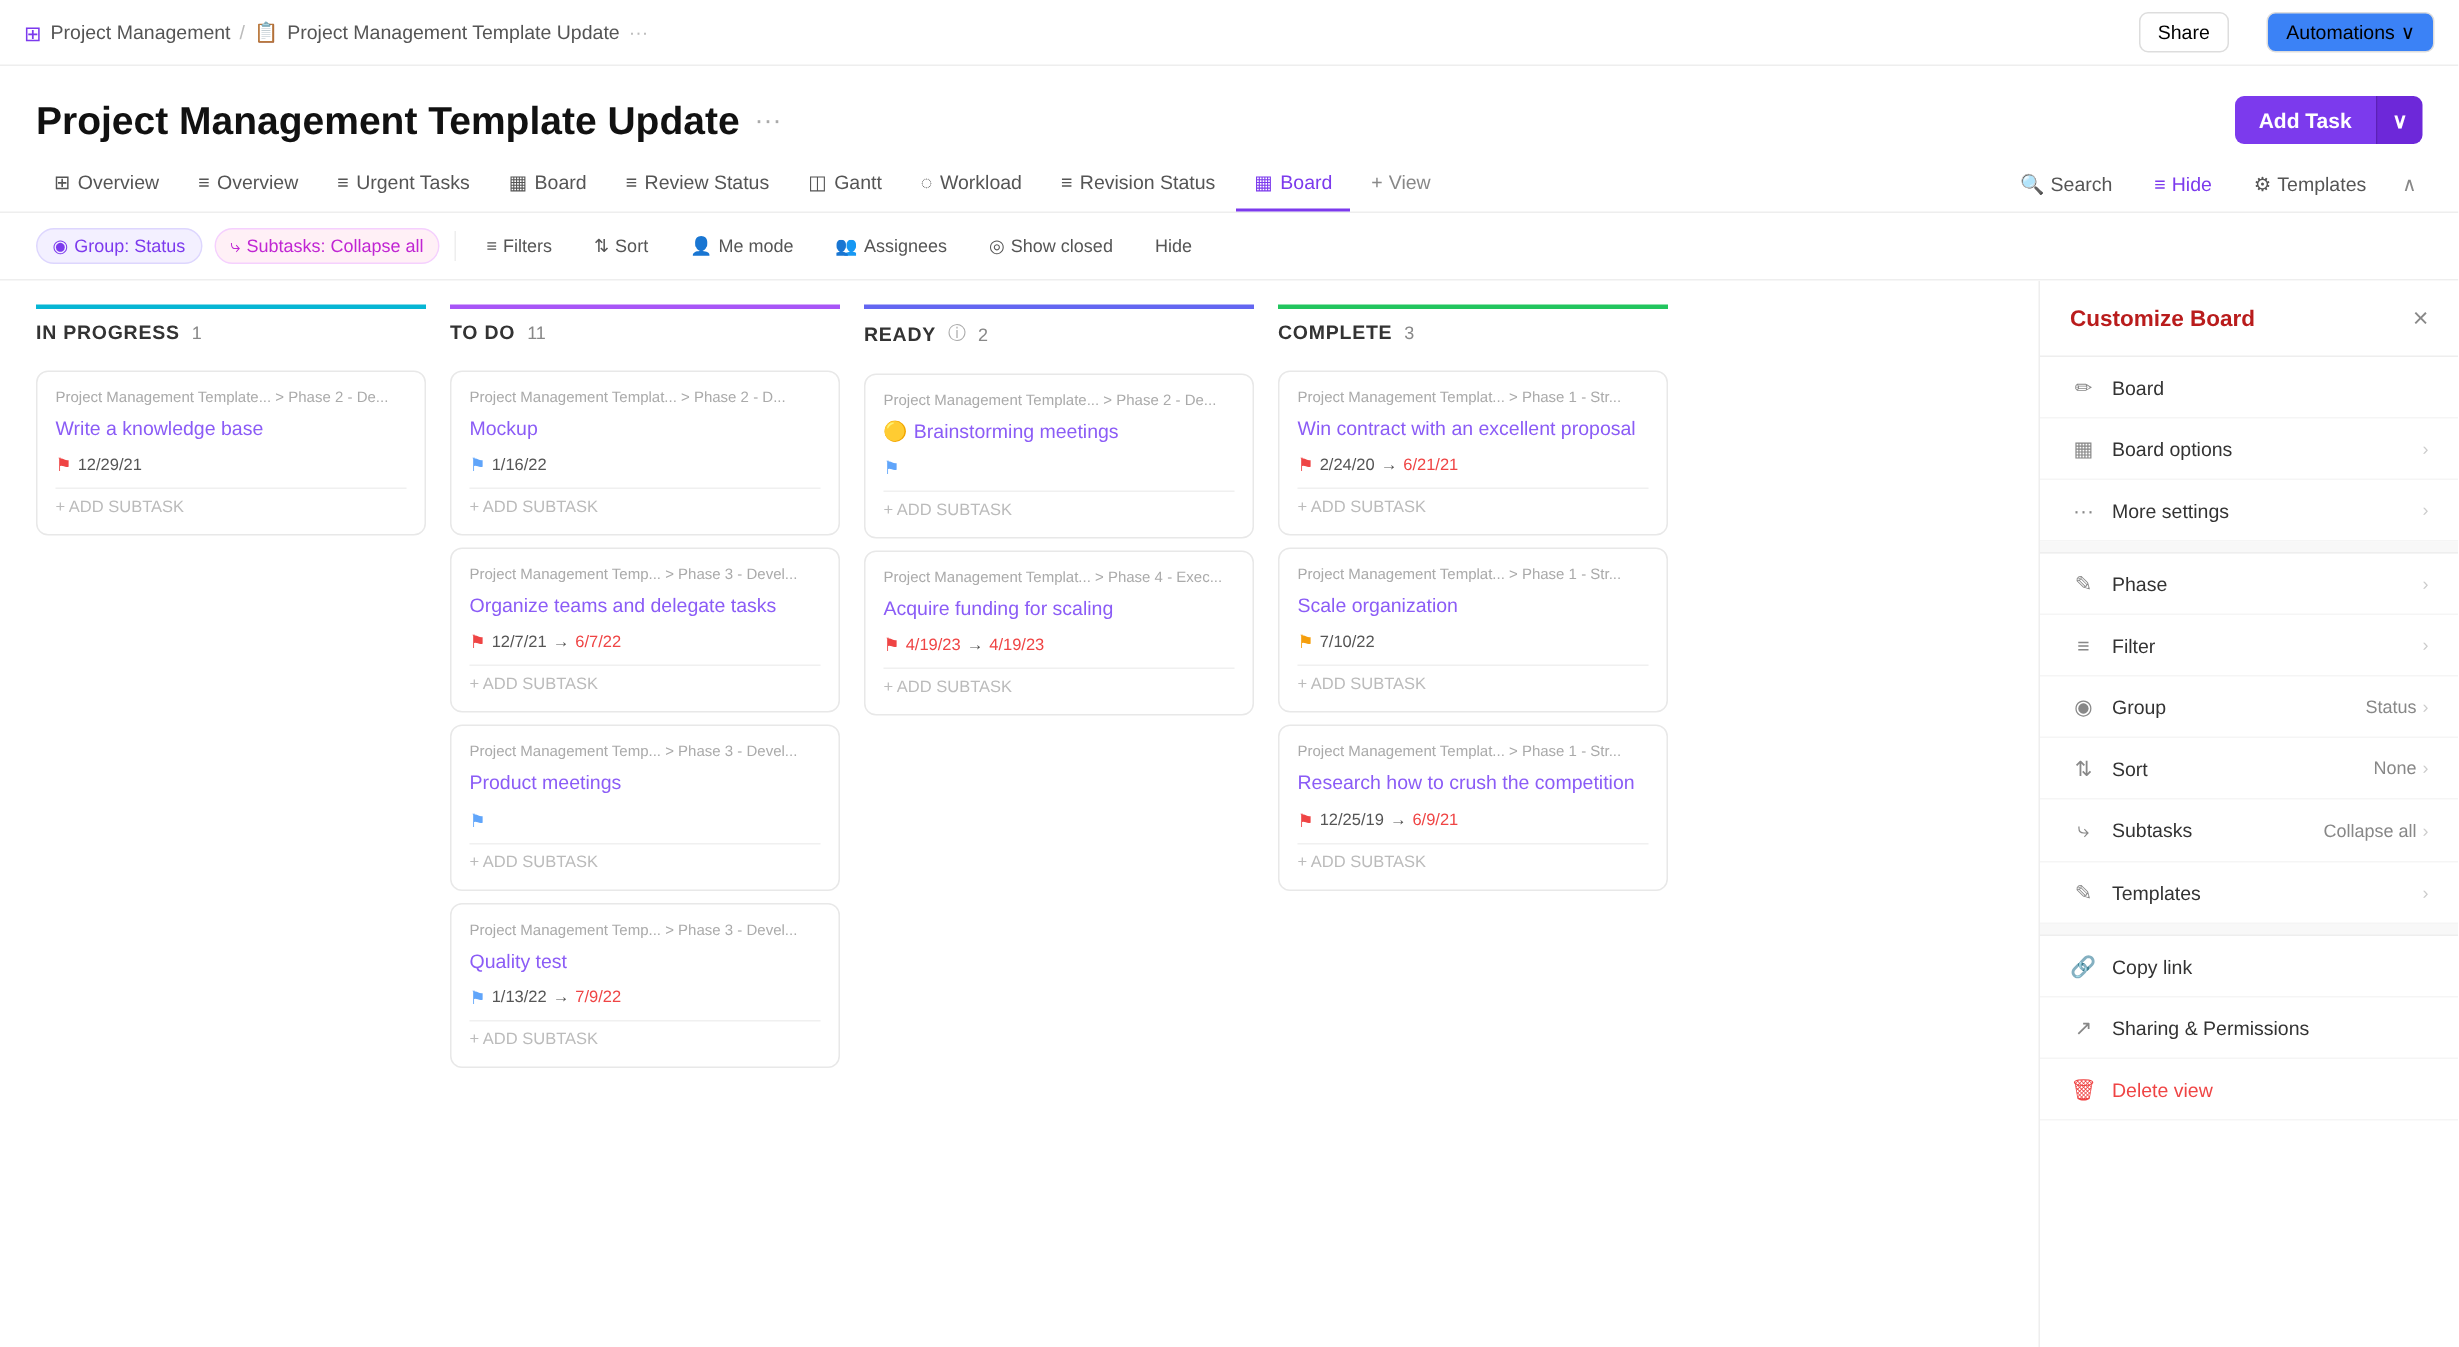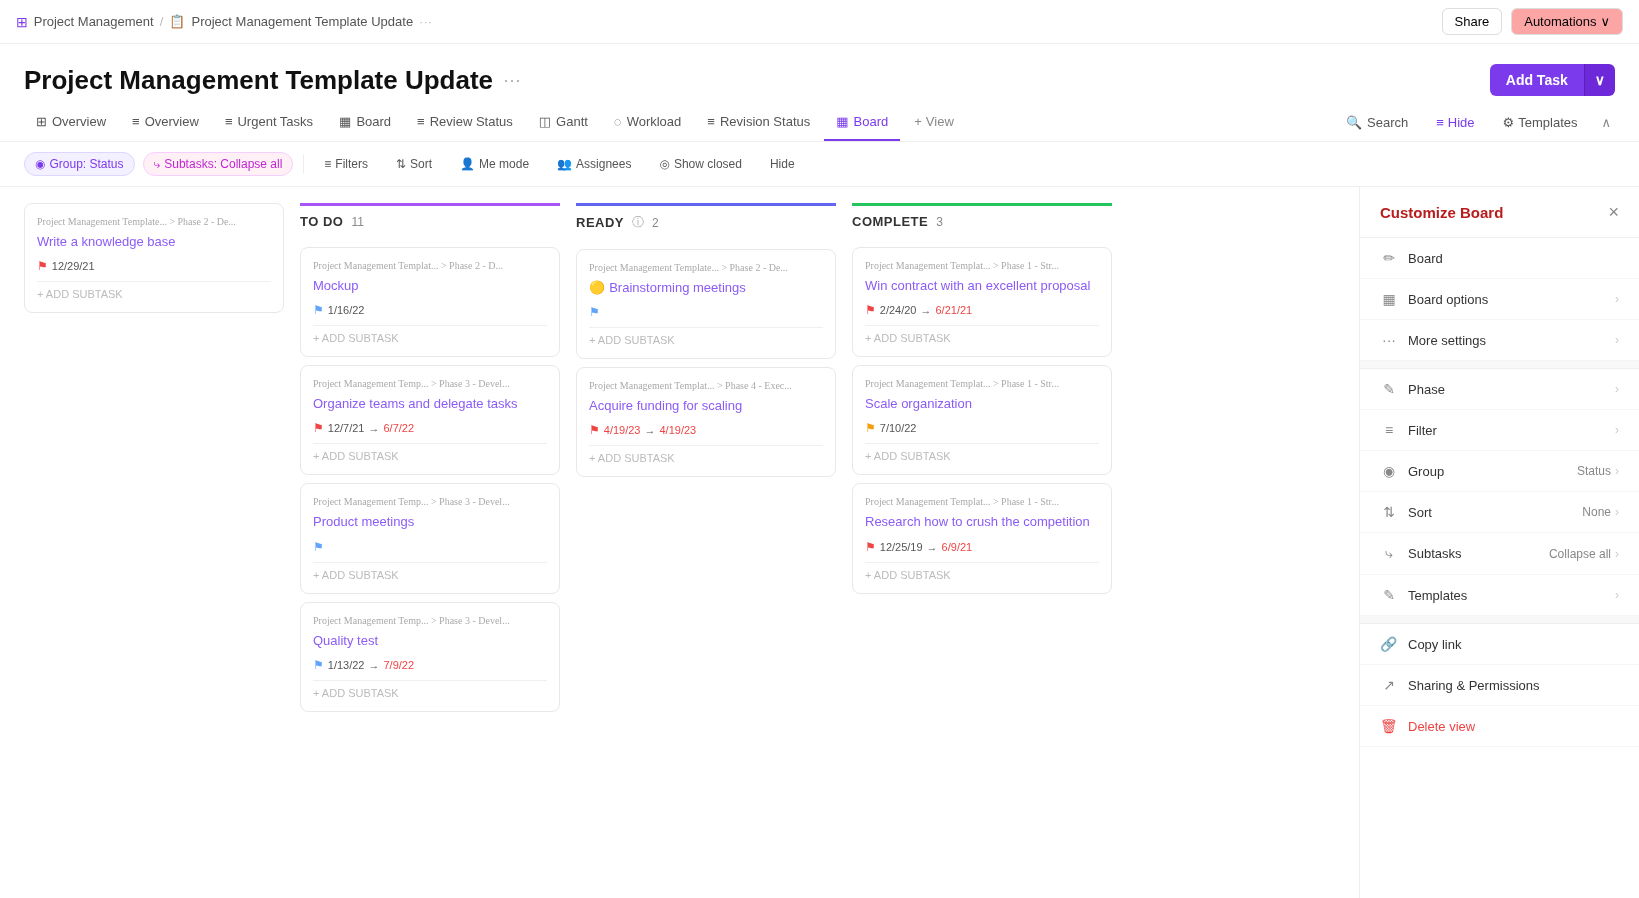--- a/index.html
+++ b/index.html
@@ -7,23 +7,23 @@
 
     
     .top-bar {
       display: flex; align-items: center; justify-content: space-between;
       padding: 8px 16px; border-bottom: 1px solid #eee; height: 44px;
     }
     .top-bar-left { display: flex; align-items: center; gap: 6px; color: #555; font-size: 13px; }
     .top-bar-left .project-icon { color: #7c3aed; font-size: 14px; }
     .top-bar-left .separator { color: #bbb; }
     .top-bar-left .doc-icon { color: #888; }
-    .top-bar-right { display: flex; align-items: flex-end; gap: 9px; }
+    .top-bar-right { display: flex; align-items: flex-end; gap: 25px; }
     .btn-share { border: 1px solid #ddd; background: #fff; padding: 5px 12px; border-radius: 6px; cursor: pointer; font-size: 13px; }
-    .btn-automations { border: 1px solid #ddd; background: #fca5a5; padding: 5px 12px; border-radius: 6px; cursor: pointer; font-size: 13px; display: flex; align-items: center; gap: 4px; }
+    .btn-automations { border: 1px solid #ddd; background: #3b82f6; padding: 5px 12px; border-radius: 6px; cursor: pointer; font-size: 13px; display: flex; align-items: center; gap: 4px; }
 
     
     .page-header { padding: 20px 24px 0; display: flex; align-items: center; justify-content: space-between; }
     .page-title-area { display: flex; align-items: center; gap: 10px; }
     .page-title { font-size: 26px; font-weight: 700; color: #111; }
     .page-title-dots { color: #aaa; font-size: 18px; cursor: pointer; }
     .btn-add-task { background: #7c3aed; color: #fff; border: none; padding: 8px 16px; border-radius: 6px; cursor: pointer; font-size: 14px; font-weight: 600; display: flex; align-items: center; gap: 6px; }
 
     
     .tabs { display: flex; align-items: center; padding: 0 24px; border-bottom: 1px solid #eee; margin-top: 8px; gap: 2px; }
@@ -53,21 +53,21 @@
     .column-header.inprogress { border-top-color: #06b6d4; }
     .column-header.todo { border-top-color: #a855f7; }
     .column-header.ready { border-top-color: #6366f1; }
     .column-header.complete { border-top-color: #22c55e; }
     .column-title { font-weight: 600; font-size: 13px; text-transform: uppercase; letter-spacing: 0.5px; color: #333; }
     .column-count { color: #888; font-size: 12px; }
     .column-info-icon { color: #aaa; font-size: 12px; }
 
     
     .card { background: #fff; border: 1px solid #e8e8e8; border-radius: 8px; padding: 12px; margin-bottom: 8px; cursor: pointer; }
-    .card-breadcrumb { font-size: 10px; color: #aaa; margin-bottom: 6px; white-space: nowrap; overflow: hidden; text-overflow: ellipsis; font-family: Liberation Serif, serif; }
+    .card-breadcrumb { font-size: 10px; color: #aaa; margin-bottom: 6px; white-space: nowrap; overflow: hidden; text-overflow: ellipsis; }
     .card-title { font-size: 13px; font-weight: 500; color: #8b5cf6; margin-bottom: 8px; line-height: 1.4; }
     .card-emoji { margin-right: 4px; }
     .card-date { display: flex; align-items: center; gap: 4px; font-size: 11px; color: #555; margin-bottom: 4px; }
     .card-date .flag-red { color: #ef4444; font-size: 12px; }
     .card-date .flag-blue { color: #60a5fa; font-size: 12px; }
     .card-date .flag-yellow { color: #f59e0b; font-size: 12px; }
     .date-red { color: #ef4444; }
     .add-subtask { font-size: 11px; color: #bbb; cursor: pointer; margin-top: 8px; padding-top: 6px; border-top: 1px solid #f0f0f0; }
 
     
@@ -208,20 +208,24 @@
   <div class="filter-btn">
     <span>Hide</span>
   </div>
 </div>
 
 <div class="board-wrapper">
   <div class="board-content">
     <div class="board-columns">
 
       <div class="board-column">
+        <div class="column-header inprogress">
+          <span class="column-title">IN PROGRESS</span>
+          <span class="column-count">1</span>
+        </div>
         <div class="card">
           <div class="card-breadcrumb">Project Management Template...  &gt; Phase 2 - De...</div>
           <div class="card-title">Write a knowledge base</div>
           <div class="card-date">
             <span class="flag-red">⚑</span>
             <span>12/29/21</span>
           </div>
           <div class="add-subtask">+ ADD SUBTASK</div>
         </div>
       </div>

